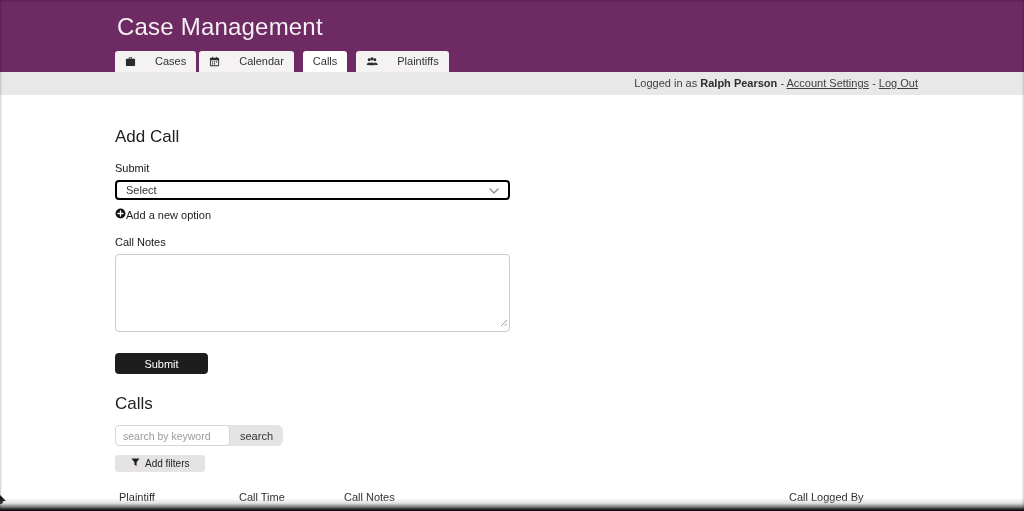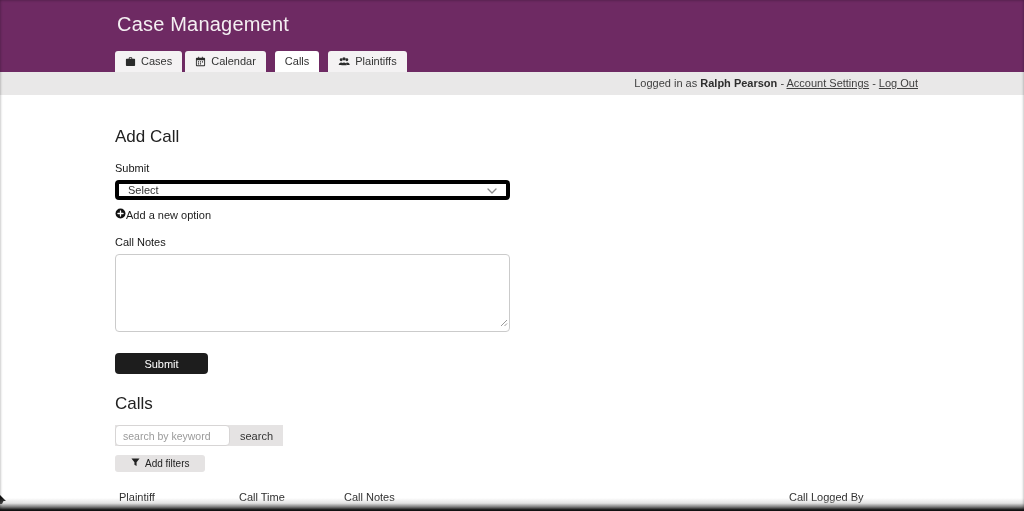--- a/index.html
+++ b/index.html
@@ -4,25 +4,25 @@
 <style>
   html,body{margin:0;padding:0;background:#fff;}
   .page{
     position:relative;width:1024px;height:511px;overflow:hidden;
     font-family:"Liberation Sans", sans-serif;background:#fff;
   }
   
   .header{position:relative;height:72px;background:#6E2A63;}
   .app-title{
     position:absolute;left:117px;top:13px;margin:0;
-    color:#F4EFF2;font-size:20px;font-weight:400;letter-spacing:.2px;
+    color:#F4EFF2;font-size:24px;font-weight:400;letter-spacing:.2px;
   }
   .tabs{position:absolute;left:115px;bottom:0;display:flex;align-items:flex-end;}
   .tab{
-    display:inline-flex;align-items:center;gap:5px;
+    display:inline-flex;align-items:center;gap:19px;
     background:#F4F2F3;color:#333;font-size:11px;
     padding:4px 10px 5px 10px;height:21px;box-sizing:border-box;
     border-radius:3px 3px 0 0;margin-right:3px;cursor:pointer;white-space:nowrap;
   }
   .tab.active{background:#FFFFFF;margin-left:6px;margin-right:9px;}
   .tab svg{display:block;}
   
   .userbar{
     height:23px;line-height:23px;background:#E9E8E8;
     text-align:right;padding-right:106px;font-size:11px;color:#3F3F3F;
@@ -30,21 +30,21 @@
   .userbar b{font-weight:700;color:#2E2E2E;}
   .userbar a{color:#3F3F3F;text-decoration:underline;cursor:pointer;}
   
   .main{padding-left:115px;}
   h2.section{margin:0;font-size:17px;font-weight:400;color:#212121;}
   .h-addcall{padding-top:32px;}
   .h-calls{padding-top:20px;}
   .field-label{margin-top:15px;font-size:11px;color:#161616;}
   .select{
     margin-top:6px;width:395px;height:20px;box-sizing:border-box;
-    border:4px solid #000000;border-radius:4px;background:#fff;
+    border:2px solid #000000;border-radius:4px;background:#fff;
     display:flex;align-items:center;justify-content:space-between;
     padding:0 9px;font-size:11px;color:#333;cursor:pointer;
   }
   .add-option{
     margin-top:8px;display:flex;align-items:center;
     font-size:11px;color:#1C1C1C;cursor:pointer;width:max-content;
   }
   .notes-wrap{position:relative;width:395px;margin-top:6px;}
   .notes{
     width:395px;height:78px;box-sizing:border-box;resize:none;
@@ -53,21 +53,21 @@
   }
   .grip{position:absolute;right:2px;bottom:5px;}
   .btn-submit{
     margin-top:17px;width:93px;height:21px;border:none;border-radius:4px;
     background:#1D1D1D;color:#fff;font-size:11px;cursor:pointer;
     font-family:"Liberation Sans", sans-serif;
   }
   
   .search-group{
     margin-top:11px;display:inline-flex;align-items:stretch;
-    background:#E5E3E3;border-radius:0;height:21px;
+    background:#E5E3E3;border-radius:6px;height:21px;
   }
   .search-input{
     width:115px;height:21px;box-sizing:border-box;border:1px solid #D7D5D5;
     border-radius:4px;padding:0 7px;font-size:10.5px;color:#333;background:#fff;
     font-family:"Liberation Sans", sans-serif;outline:none;
   }
   .search-input::placeholder{color:#9A9A9A;}
   .search-btn{
     border:none;background:transparent;padding:0 10px;font-size:11px;color:#333;
     cursor:pointer;font-family:"Liberation Sans", sans-serif;

